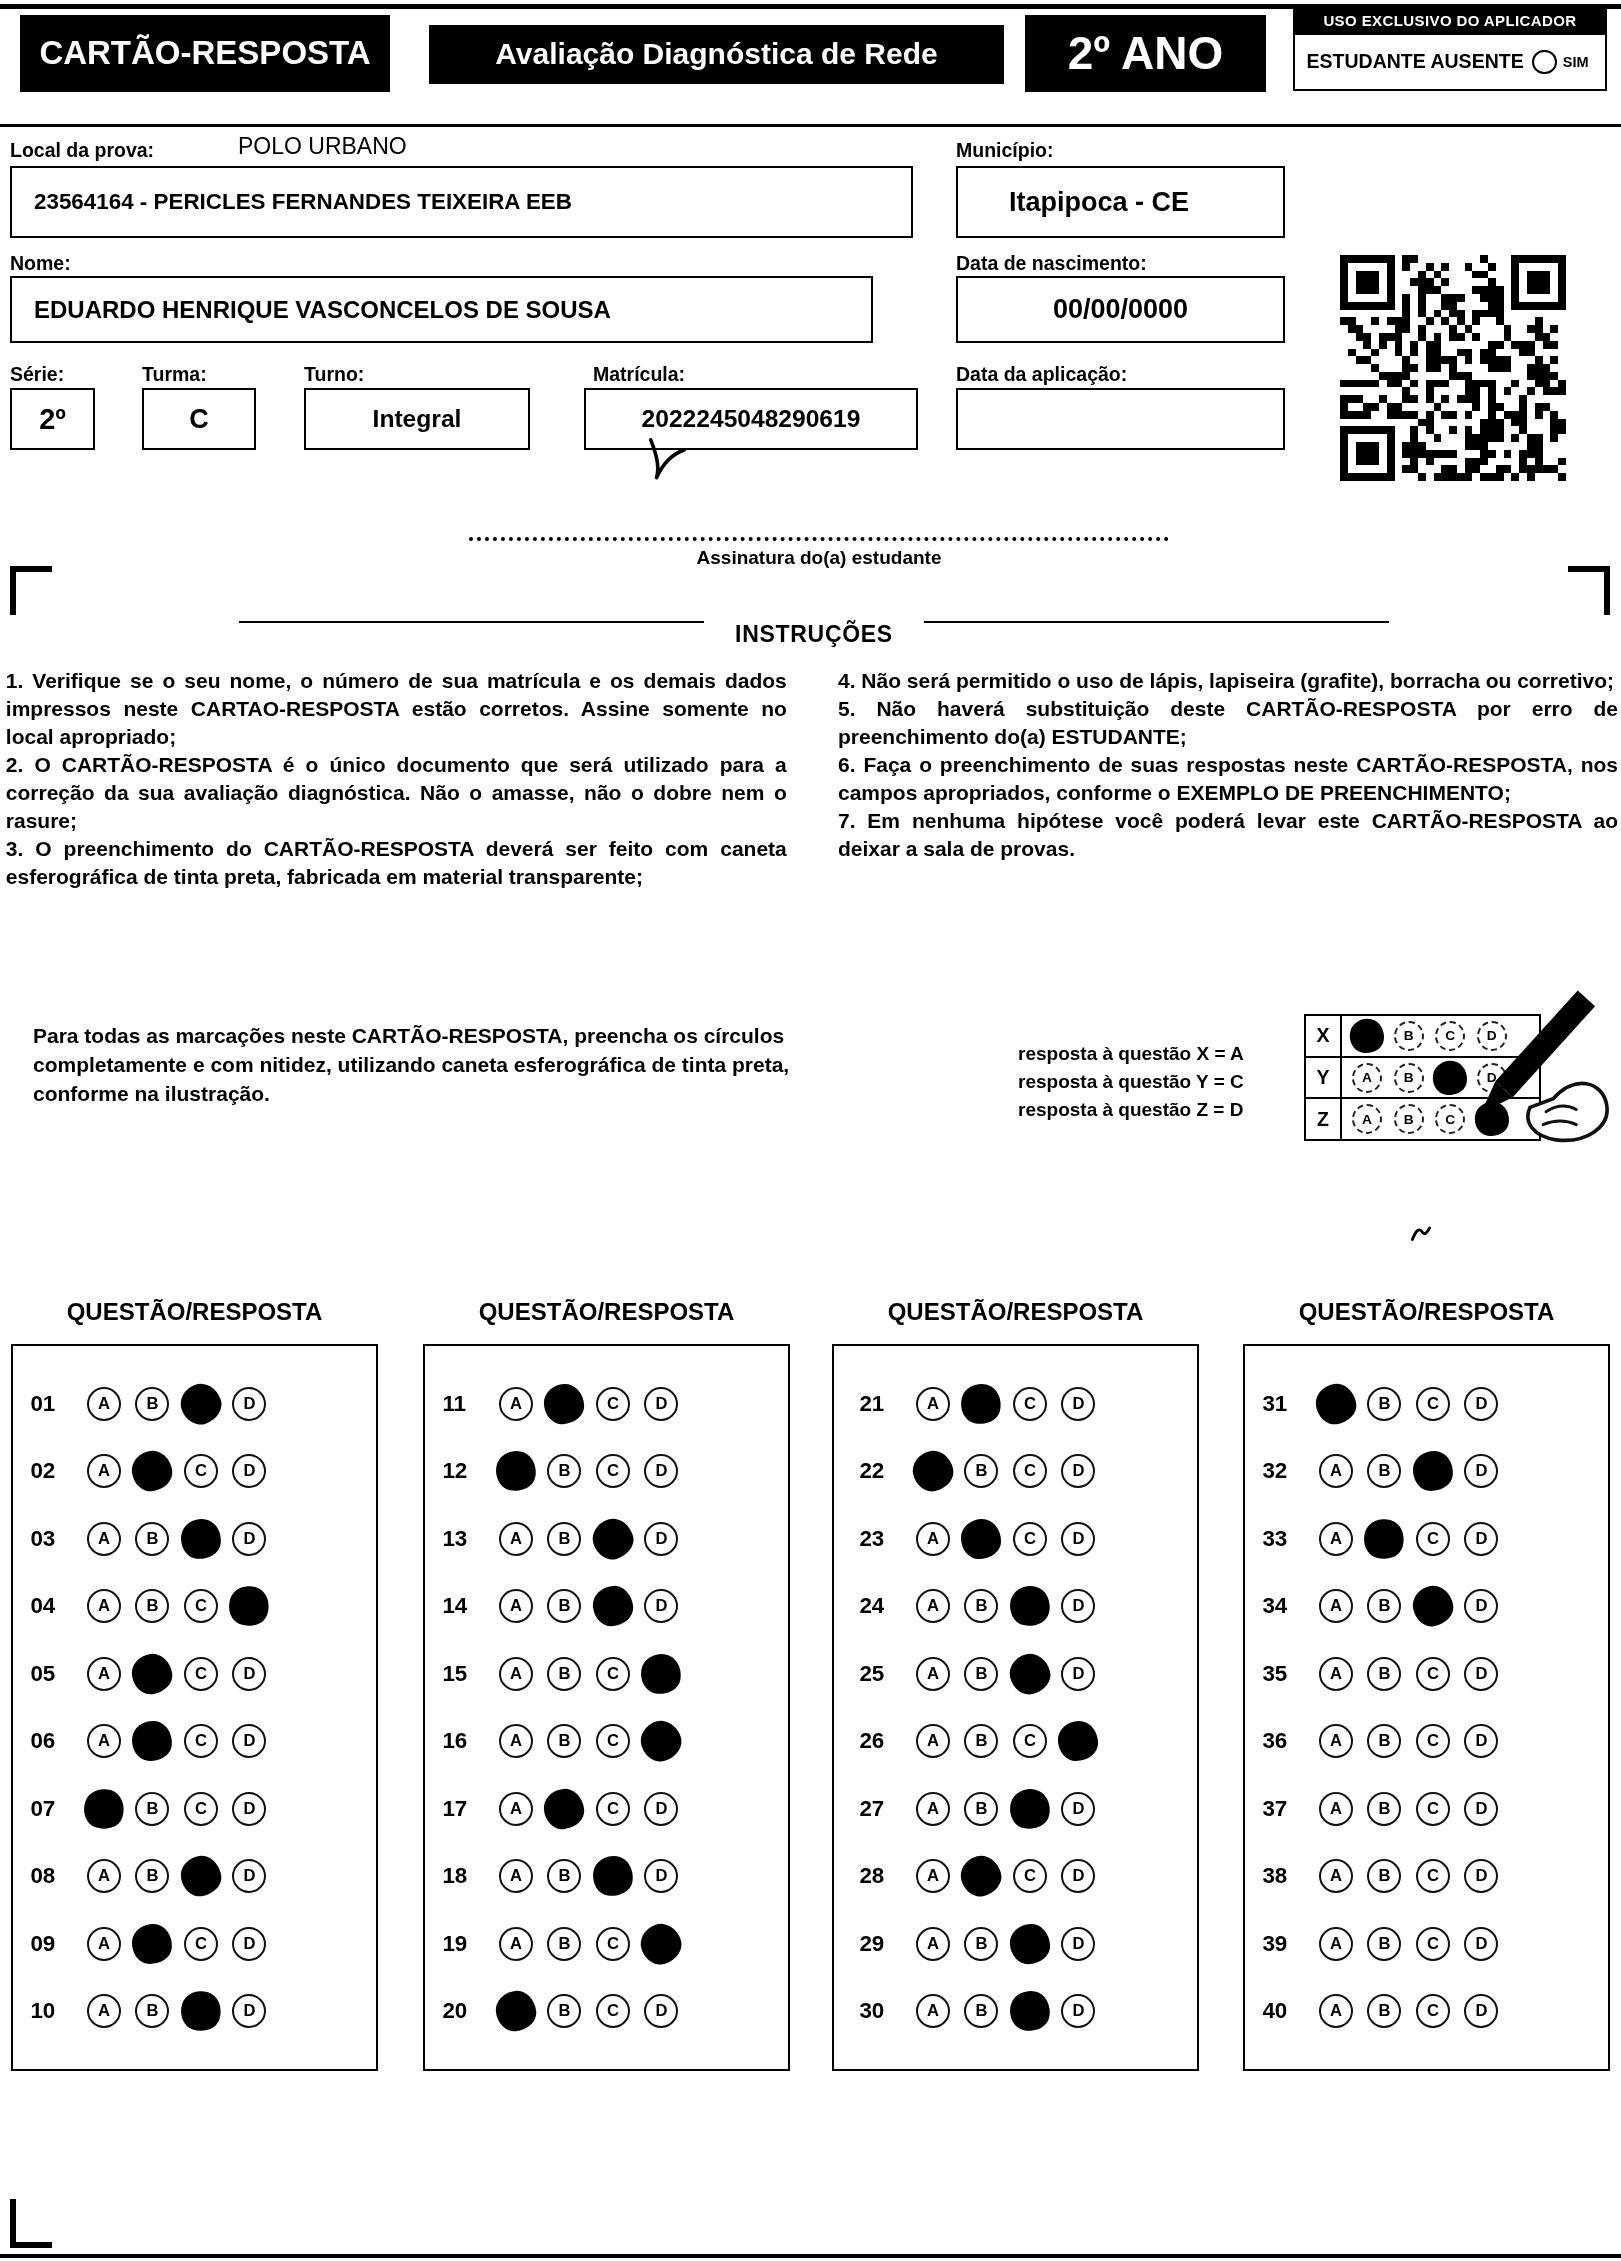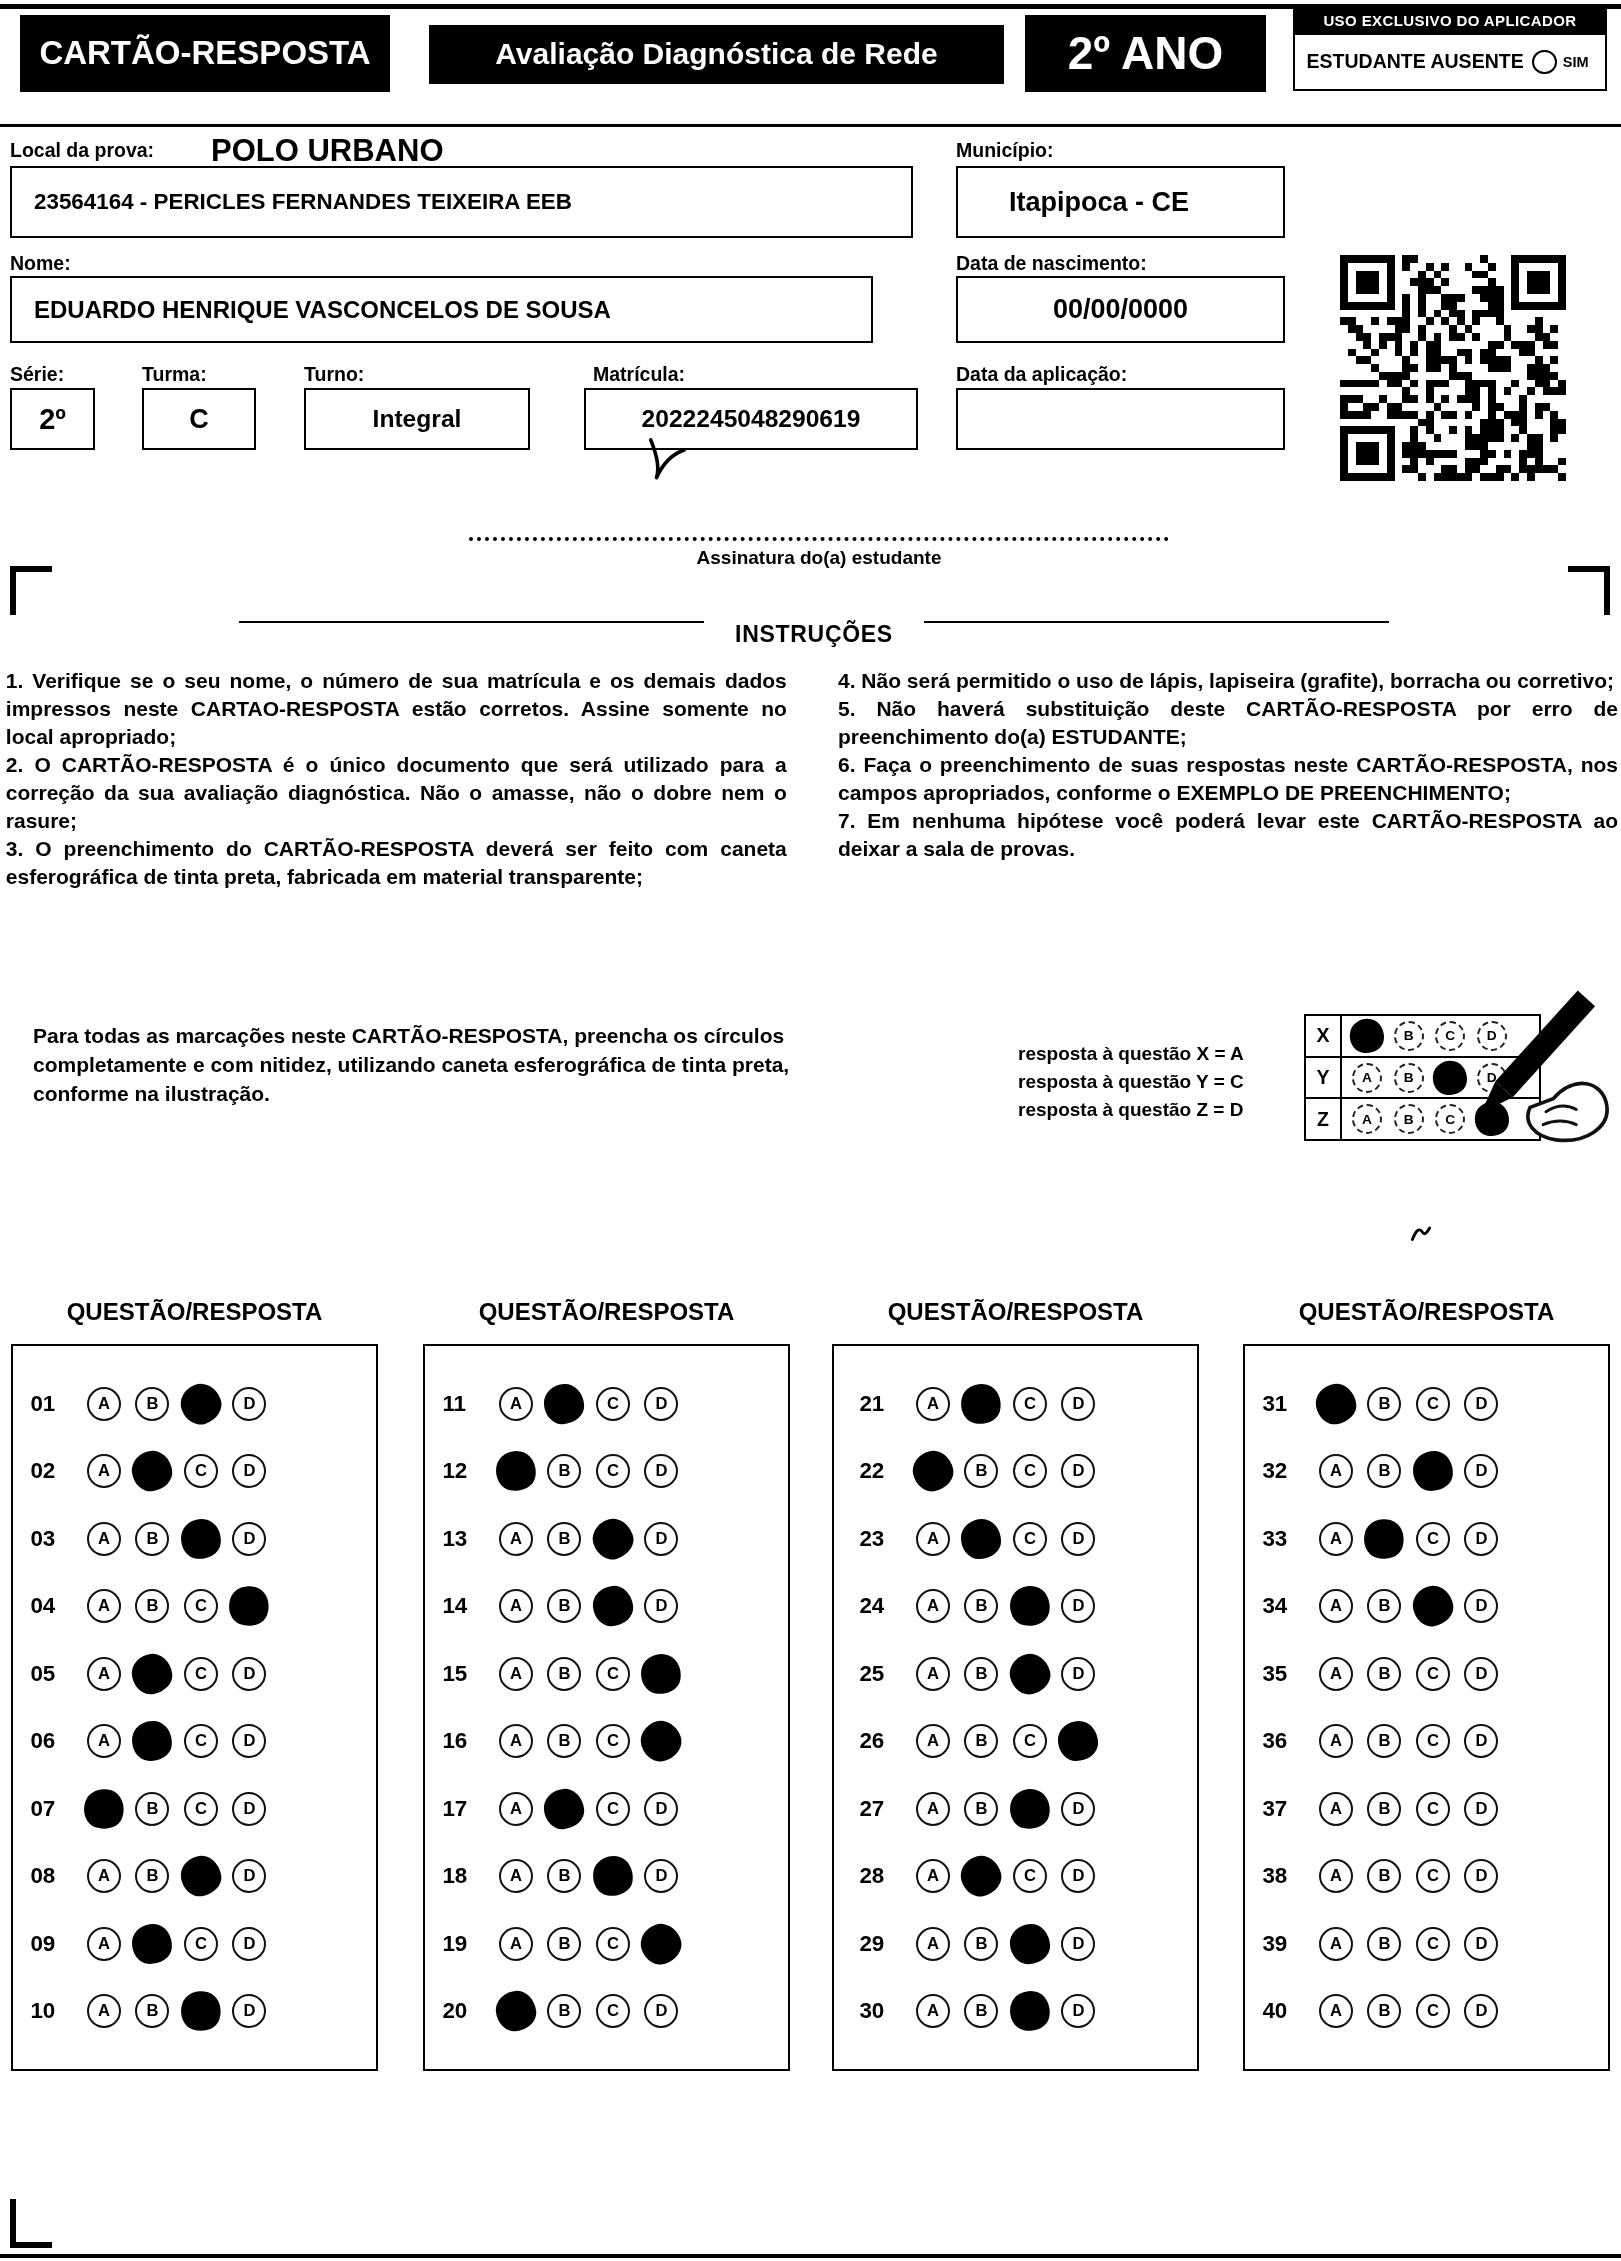--- a/index.html
+++ b/index.html
@@ -83,21 +83,21 @@
   <div class="apl-body">
     <span>ESTUDANTE AUSENTE</span>
     <span class="apl-circle"></span>
     <span class="apl-sim">SIM</span>
   </div>
 </div>
 
 <div class="abs hline" style="left:0; top:124px; width:1621px; height:2.9px;"></div>
 
 <div class="abs lbl" style="left:10px; top:139px;">Local da prova:</div>
-<div class="abs" style="left:211px; top:133px; font-size:31px; font-weight:bold;">POLO URBANO</div>
+<div class="abs" style="left:238px; top:133px; font-size:23px; font-weight:normal;">POLO URBANO</div>
 
 <div class="abs fbox" style="left:10px; top:166px; width:903px; height:72px; padding-left:22px; font-size:22.4px;">
   <span>23564164 - PERICLES FERNANDES TEIXEIRA EEB</span>
 </div>
 
 <div class="abs lbl" style="left:956px; top:139px;">Município:</div>
 <div class="abs fbox" style="left:956px; top:166px; width:329px; height:72px; padding-left:51px; font-size:27px;">
   <span>Itapipoca - CE</span>
 </div>
 

